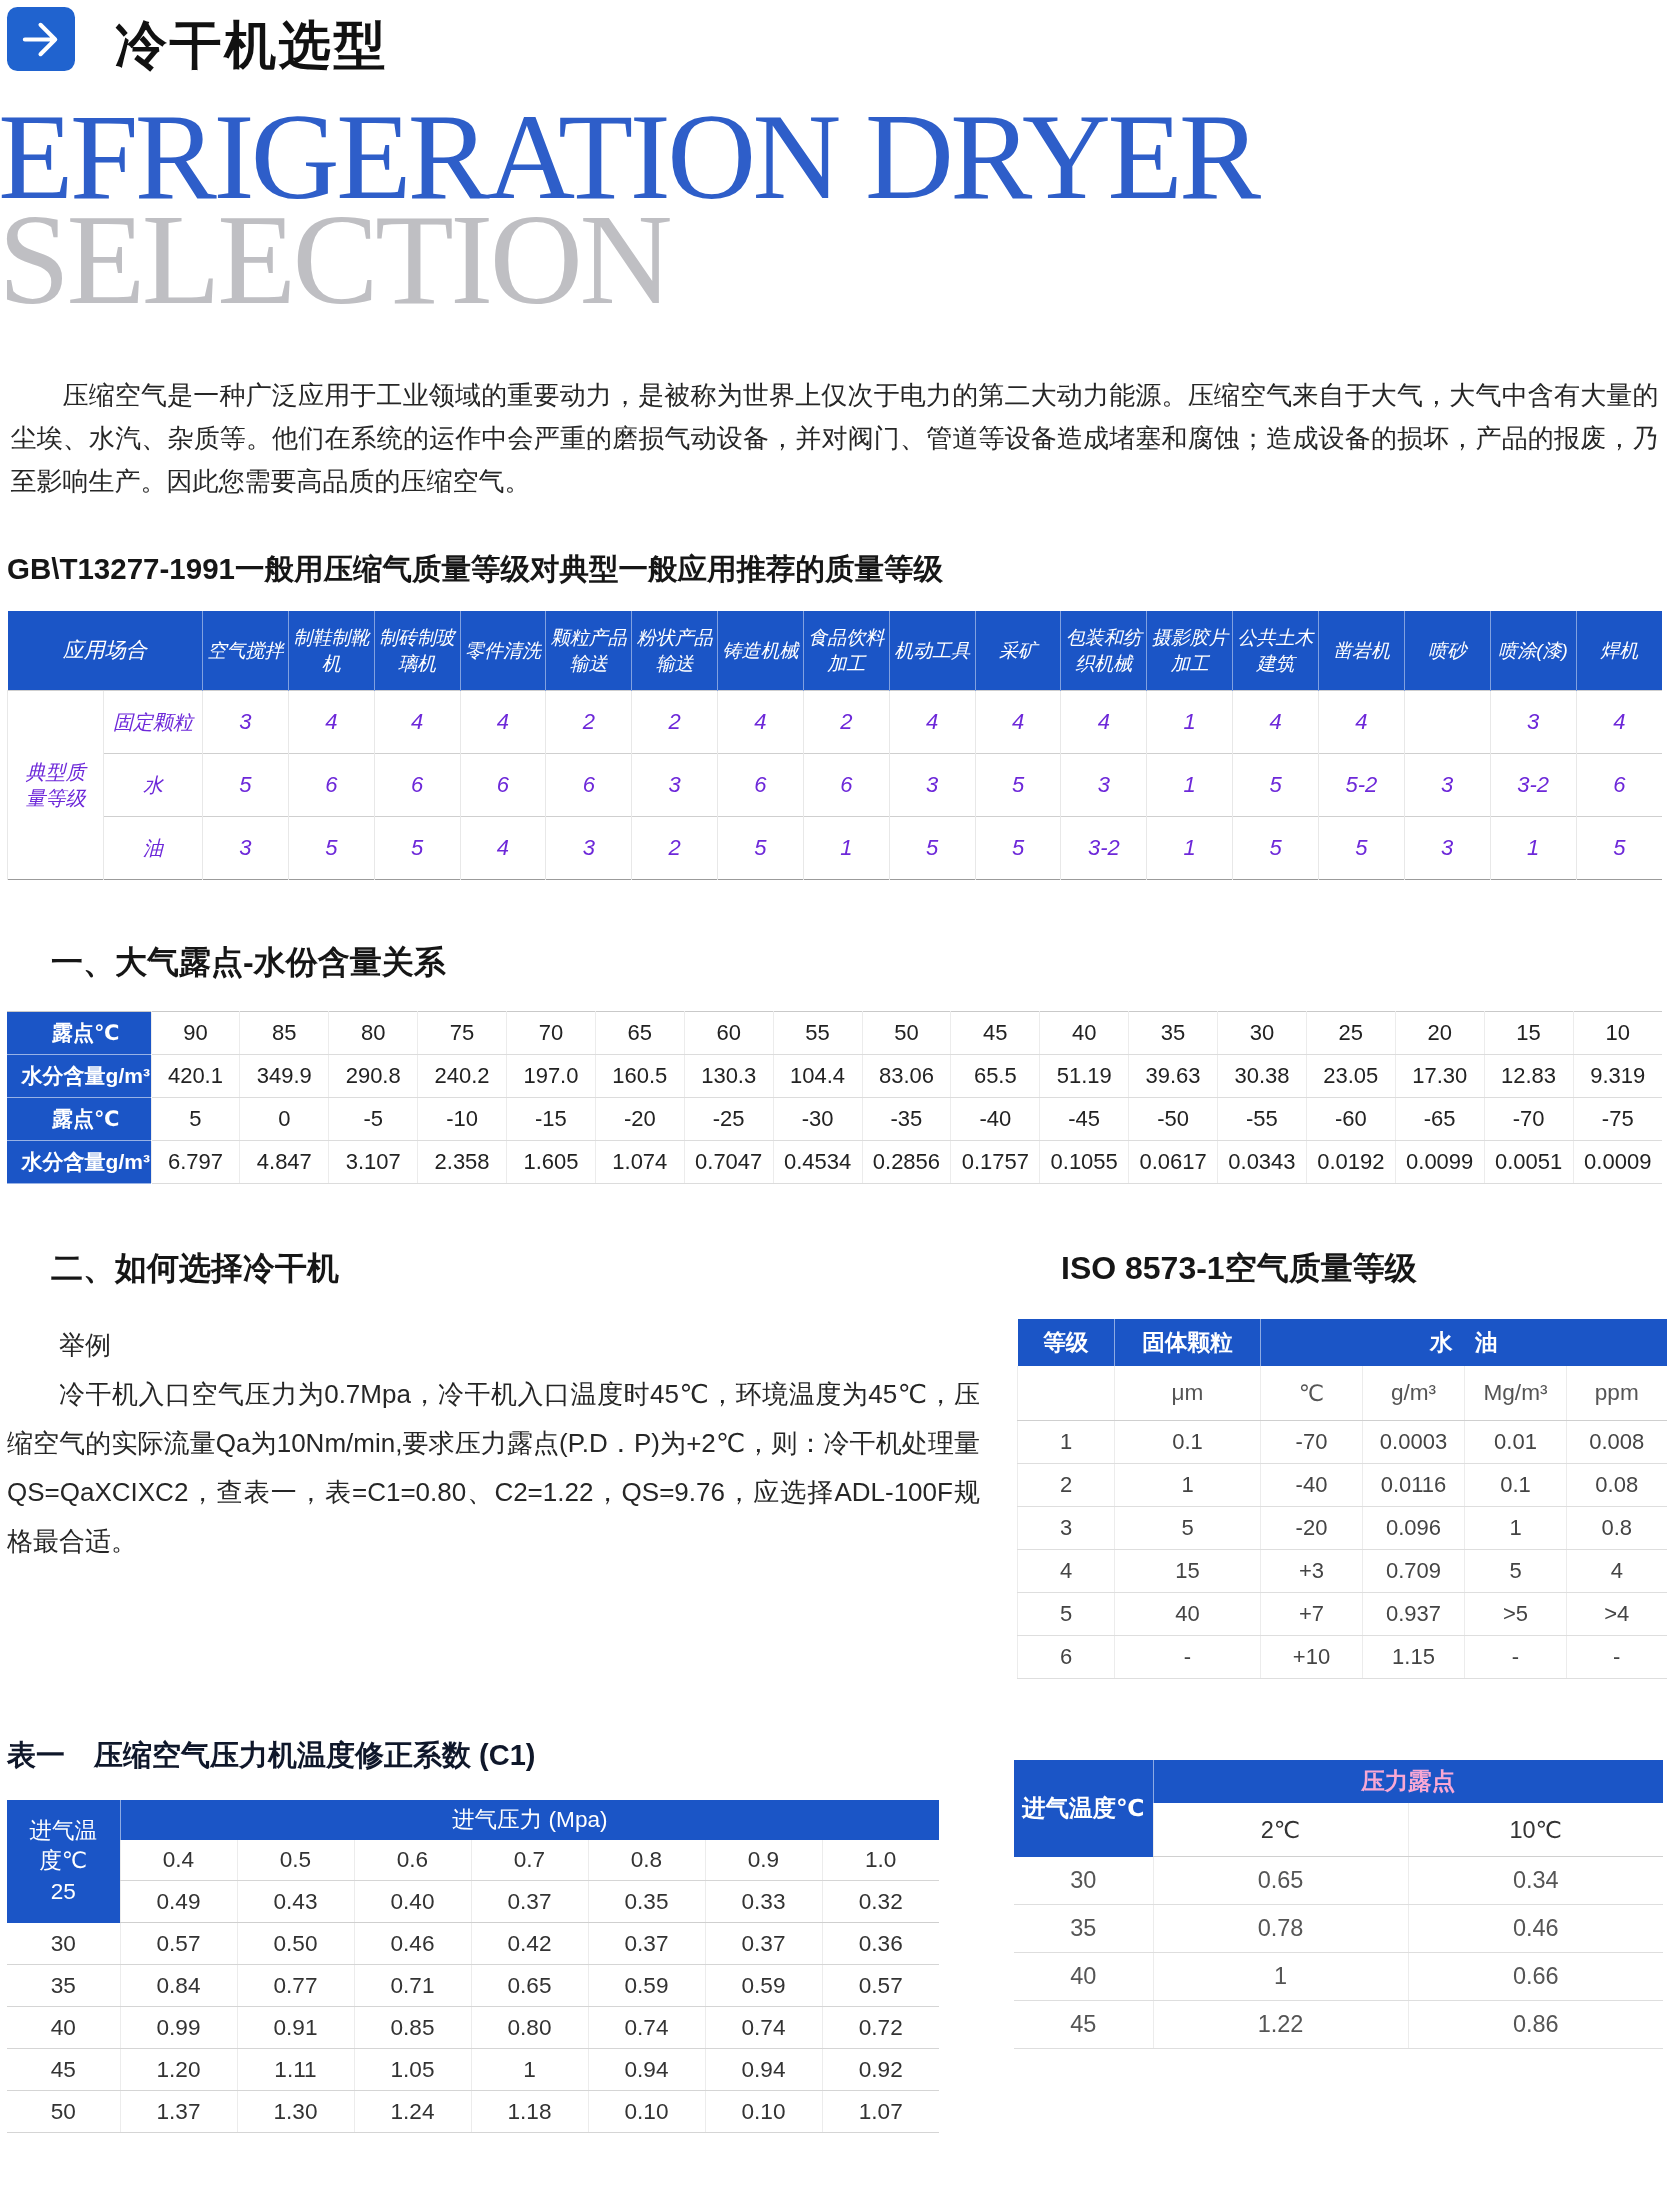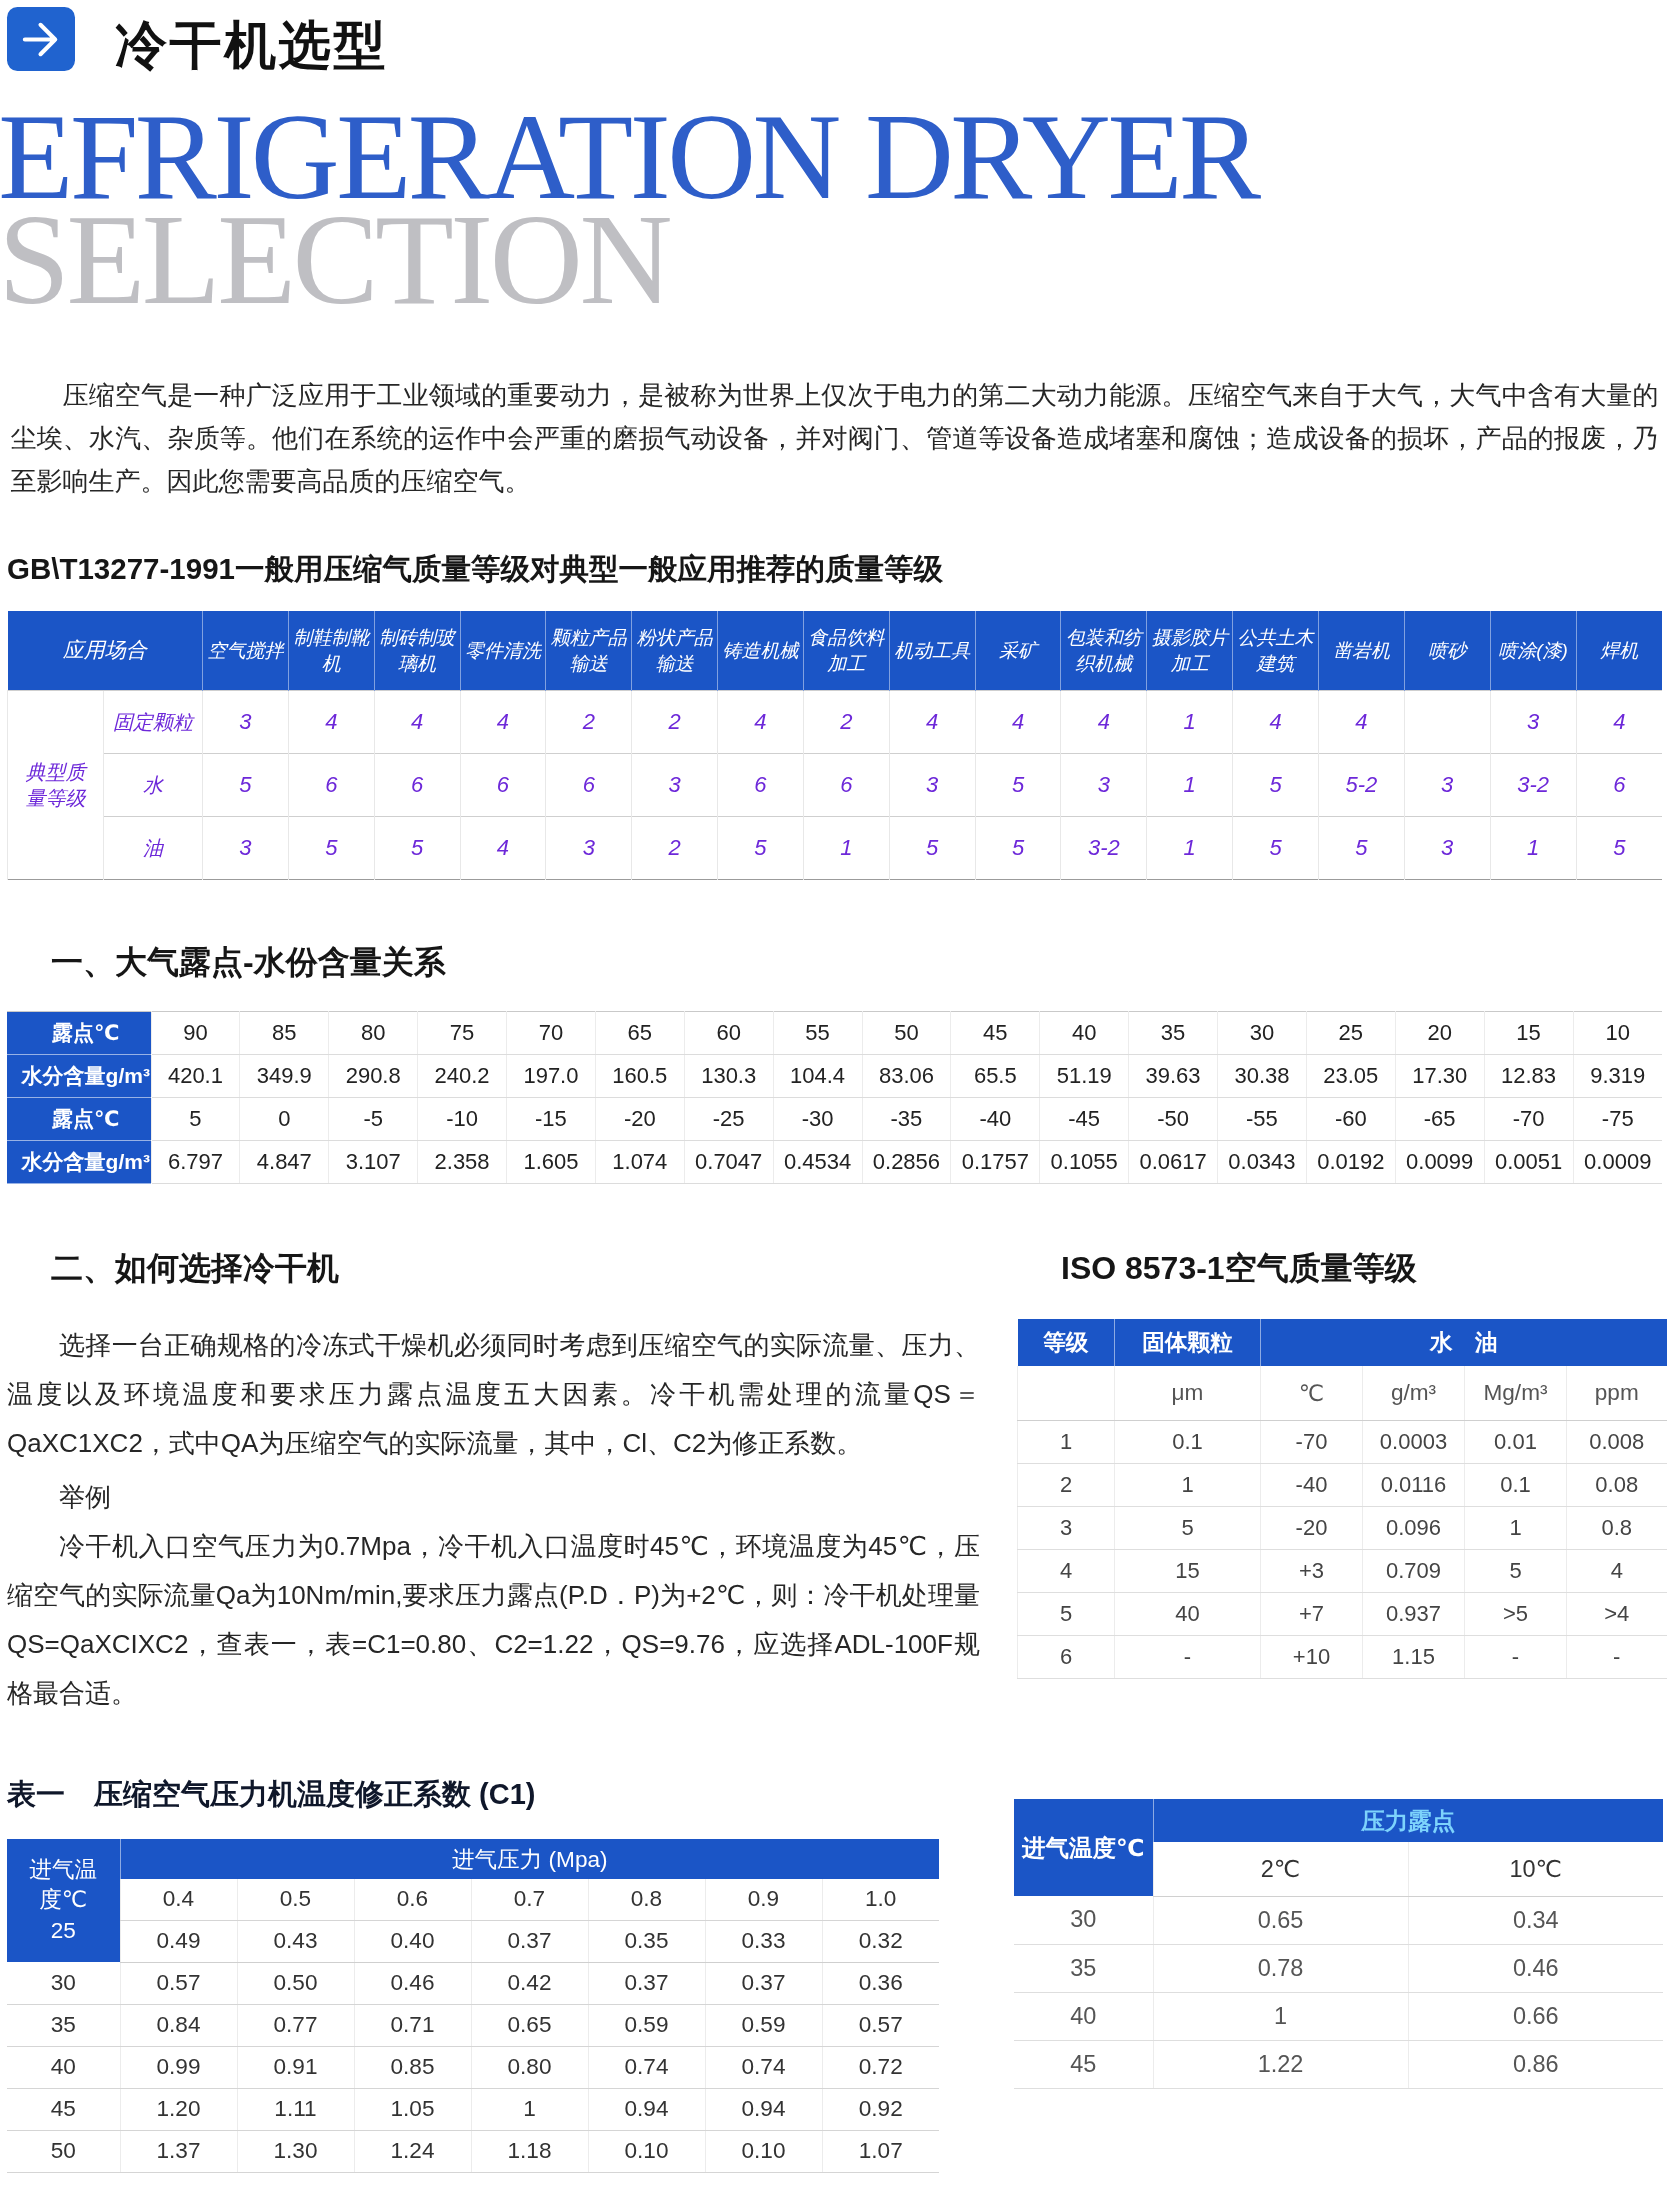--- a/index.html
+++ b/index.html
@@ -127,21 +127,21 @@
     height:42px;font-size:22.6px;font-weight:normal;color:#333;
     border-bottom:0.9px solid #d5d5d5;border-left:0.9px solid #ececec;
   }
   table.c1 tbody tr.datar th{border-left:none;}
 
   table.c2{width:648px;margin-top:24px;border-bottom:1.7px solid #777;}
   table.c2 th.corner{
     background:var(--table-blue);color:#fff;font-size:23.5px;font-weight:bold;
   }
   table.c2 th.bar{
-    background:var(--table-blue);color:#7dd3fc;font-size:23.5px;font-weight:bold;height:43px;
+    background:var(--table-blue);color:#f9a8d4;font-size:23.5px;font-weight:bold;height:43px;
     border-left:0.9px solid rgba(255,255,255,.5);
     margin-top:28px;
   }
   table.c2 tr.sub td{height:54px;font-size:23.5px;color:#333;border-bottom:0.9px solid #d0d0d0;border-left:0.9px solid #ececec;}
   table.c2 tbody tr.datar td,table.c2 tbody tr.datar th{
     height:48px;font-size:23.5px;font-weight:normal;color:#555;
     border-bottom:0.9px solid #dedede;border-left:0.9px solid #ececec;
   }
   table.c2 tbody tr.datar th{border-left:none;}
 </style>
@@ -342,21 +342,20 @@
           <td>0.0099</td>
           <td>0.0051</td>
           <td>0.0009</td>
         </tr>
     </tbody>
   </table>
 
   <div class="cols">
     <div class="col-left">
       <div class="sec-h">二、如何选择冷干机</div>
-      <p class="body-txt ind">选择一台正确规格的冷冻式干燥机必须同时考虑到压缩空气的实际流量、压力、温度以及环境温度和要求压力露点温度五大因素。冷干机需处理的流量QS＝QaXC1XC2，式中QA为压缩空气的实际流量，其中，Cl、C2为修正系数。</p>
       <p class="body-txt ind example-label">举例</p>
       <p class="body-txt ind">冷干机入口空气压力为0.7Mpa，冷干机入口温度时45℃，环境温度为45℃，压缩空气的实际流量Qa为10Nm/min,要求压力露点(P.D．P)为+2℃，则：冷干机处理量QS=QaXCIXC2，查表一，表=C1=0.80、C2=1.22，QS=9.76，应选择ADL-100F规格最合适。</p>
     </div>
 
     <div class="col-right">
       <div class="sec-h">ISO 8573-1空气质量等级</div>
       <table class="iso">
         <colgroup>
           <col style="width:97px">
             <col style="width:146px">

